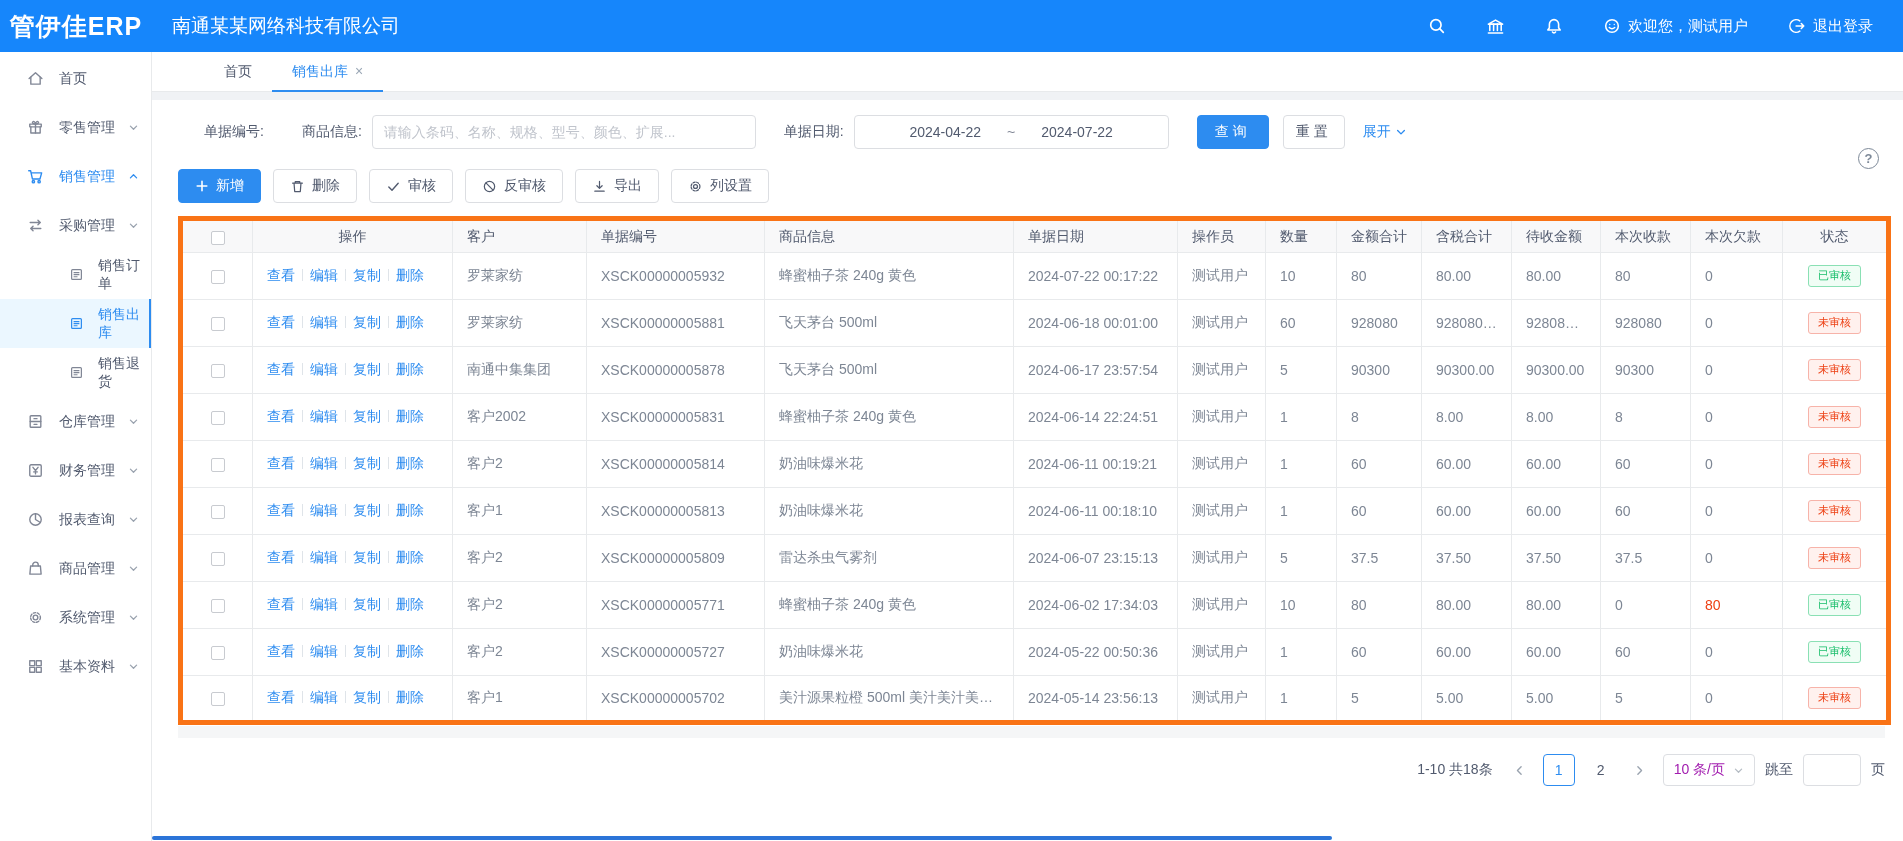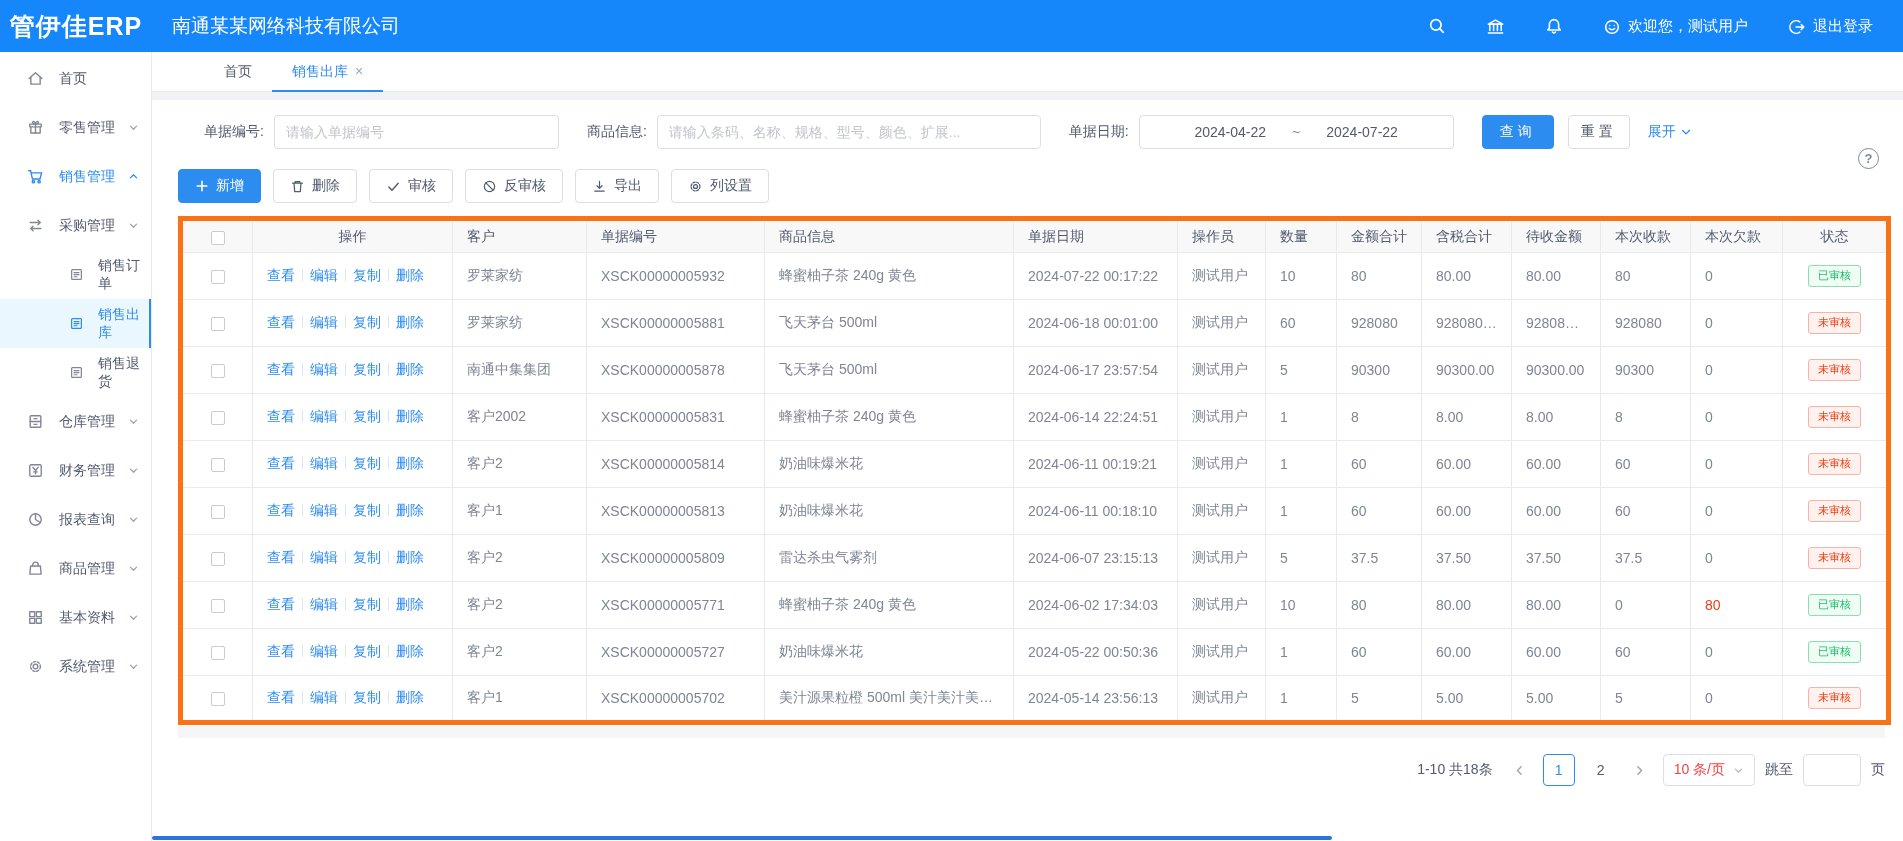--- a/index.html
+++ b/index.html
@@ -9,21 +9,21 @@
     font-size:14px; color:#515a6e; background:#f0f2f5; position:relative;
   }
   svg { display:block; }
 
   
   .header { position:absolute; top:0; left:0; right:0; height:52px; background:#1686fb;
             display:flex; align-items:center; color:#fff; z-index:20;gap:8px; }
   .logo { width:152px; text-align:center; font-size:25px; font-weight:bold; letter-spacing:1px; cursor:pointer; }
   .company { font-size:19px; margin-left:12px; }
   .header-right { margin-left:auto; display:flex; align-items:center; gap:40px; padding-right:30px; }
-  .hitem { display:flex; align-items:flex-end; gap:7px; font-size:15px; cursor:pointer; }
+  .hitem { display:flex; align-items:flex-start; gap:7px; font-size:15px; cursor:pointer; }
 
   
   .sidebar { position:absolute; top:52px; left:0; bottom:0; width:152px; background:#fff;
              border-right:1px solid #e8eaec; z-index:10; padding-top:2px; }
   .menu-item { height:49px; display:flex; align-items:center; padding:0 12px 0 27px;
                color:#515a6e; cursor:pointer; }
   .menu-item .mi-icon { width:18px; margin-right:14px; color:#808695; flex:none; }
   .menu-item .mi-label { flex:1; white-space:nowrap; }
   .menu-item .chev { color:#9aa3af; flex:none; }
   .menu-item.active-parent, .menu-item.active-parent .mi-icon, .menu-item.active-parent .chev { color:#2d8cf0; }
@@ -89,21 +89,21 @@
 
   
   .pagination { margin-top:16px; display:flex; align-items:center; justify-content:flex-end; gap:10px; }
   .pg-summary { margin-right:4px; }
   .pg-arrow { width:26px; height:32px; display:flex; align-items:center; justify-content:center;
               color:#9aa3af; cursor:pointer; }
   .pg-num { min-width:32px; height:32px; display:flex; align-items:center; justify-content:center;
             border-radius:4px; cursor:pointer; }
   .pg-num.active { border:1px solid #2d8cf0; color:#2d8cf0; background:#fff; }
   .pg-size { height:32px; border:1px solid #dcdee2; border-radius:4px; display:flex; align-items:center;
-             gap:8px; padding:0 10px; color:#ef4444; cursor:pointer; }
+             gap:8px; padding:0 10px; color:#a21caf; cursor:pointer; }
   .jump-input { width:58px; height:32px; border:1px solid #dcdee2; border-radius:4px; outline:none; padding:0 8px; }
 
   .bottom-scrollbar { position:absolute; left:152px; bottom:1px; width:1180px; height:4px;
                       background:#2b74d8; border-radius:2px; z-index:30; cursor:pointer; }
 </style>
 </head>
 <body>
 
 <div class="header">
   <div class="logo">管伊佳ERP</div>
@@ -285,62 +285,61 @@
       </span>
     <span class="mi-label">商品管理</span>
     <span class="chev">
         <svg width="11" height="11" viewBox="0 0 16 16" fill="none" stroke="currentColor" stroke-width="1.8" stroke-linecap="round" stroke-linejoin="round">
           <path d="M3.5 6 L8 10.5 L12.5 6"></path>
         </svg>
       </span>
   </div>
   <div class="menu-item">
     <span class="mi-icon">
+        <svg width="17" height="17" viewBox="0 0 16 16" fill="none" stroke="currentColor" stroke-width="1.3" stroke-linecap="round">
+          <circle cx="8" cy="8" r="2.2"></circle>
+          <circle cx="8" cy="8" r="4.6" stroke-dasharray="2.2 1.6"></circle>
+        </svg>
+      </span>
+    <span class="mi-label">系统管理</span>
+    <span class="chev">
+        <svg width="11" height="11" viewBox="0 0 16 16" fill="none" stroke="currentColor" stroke-width="1.8" stroke-linecap="round" stroke-linejoin="round">
+          <path d="M3.5 6 L8 10.5 L12.5 6"></path>
+        </svg>
+      </span>
+  </div>
+  <div class="menu-item">
+    <span class="mi-icon">
         <svg width="17" height="17" viewBox="0 0 16 16" fill="none" stroke="currentColor" stroke-width="1.3" stroke-linejoin="round">
           <rect x="2.6" y="2.6" width="4.6" height="4.6"></rect>
           <rect x="8.8" y="2.6" width="4.6" height="4.6"></rect>
           <rect x="2.6" y="8.8" width="4.6" height="4.6"></rect>
           <rect x="8.8" y="8.8" width="4.6" height="4.6"></rect>
         </svg>
       </span>
     <span class="mi-label">基本资料</span>
     <span class="chev">
         <svg width="11" height="11" viewBox="0 0 16 16" fill="none" stroke="currentColor" stroke-width="1.8" stroke-linecap="round" stroke-linejoin="round">
           <path d="M3.5 6 L8 10.5 L12.5 6"></path>
         </svg>
       </span>
   </div>
-  <div class="menu-item">
-    <span class="mi-icon">
-        <svg width="17" height="17" viewBox="0 0 16 16" fill="none" stroke="currentColor" stroke-width="1.3" stroke-linecap="round">
-          <circle cx="8" cy="8" r="2.2"></circle>
-          <circle cx="8" cy="8" r="4.6" stroke-dasharray="2.2 1.6"></circle>
-        </svg>
-      </span>
-    <span class="mi-label">系统管理</span>
-    <span class="chev">
-        <svg width="11" height="11" viewBox="0 0 16 16" fill="none" stroke="currentColor" stroke-width="1.8" stroke-linecap="round" stroke-linejoin="round">
-          <path d="M3.5 6 L8 10.5 L12.5 6"></path>
-        </svg>
-      </span>
-  </div>
 </div>
 
 <div class="tabbar">
   <div class="tab"><span>首页</span></div>
   <div class="tab active">
     <span>销售出库</span><span class="close">×</span>
   </div>
 </div>
 
 <div class="panel">
 
   <div class="filter-row">
     <span class="f-label">单据编号:</span>
-    <input class="inp inp-billno" placeholder="请输入单据编号" style="">
     <span class="gap28"></span>
     <span class="f-label">商品信息:</span>
     <input class="inp inp-product" placeholder="请输入条码、名称、规格、型号、颜色、扩展..." style="">
     <span class="gap28"></span>
     <span class="f-label">单据日期:</span>
     <span class="date-box">
       <span>2024-04-22</span>
       <span class="date-sep">~</span>
       <span>2024-07-22</span>
     </span>

